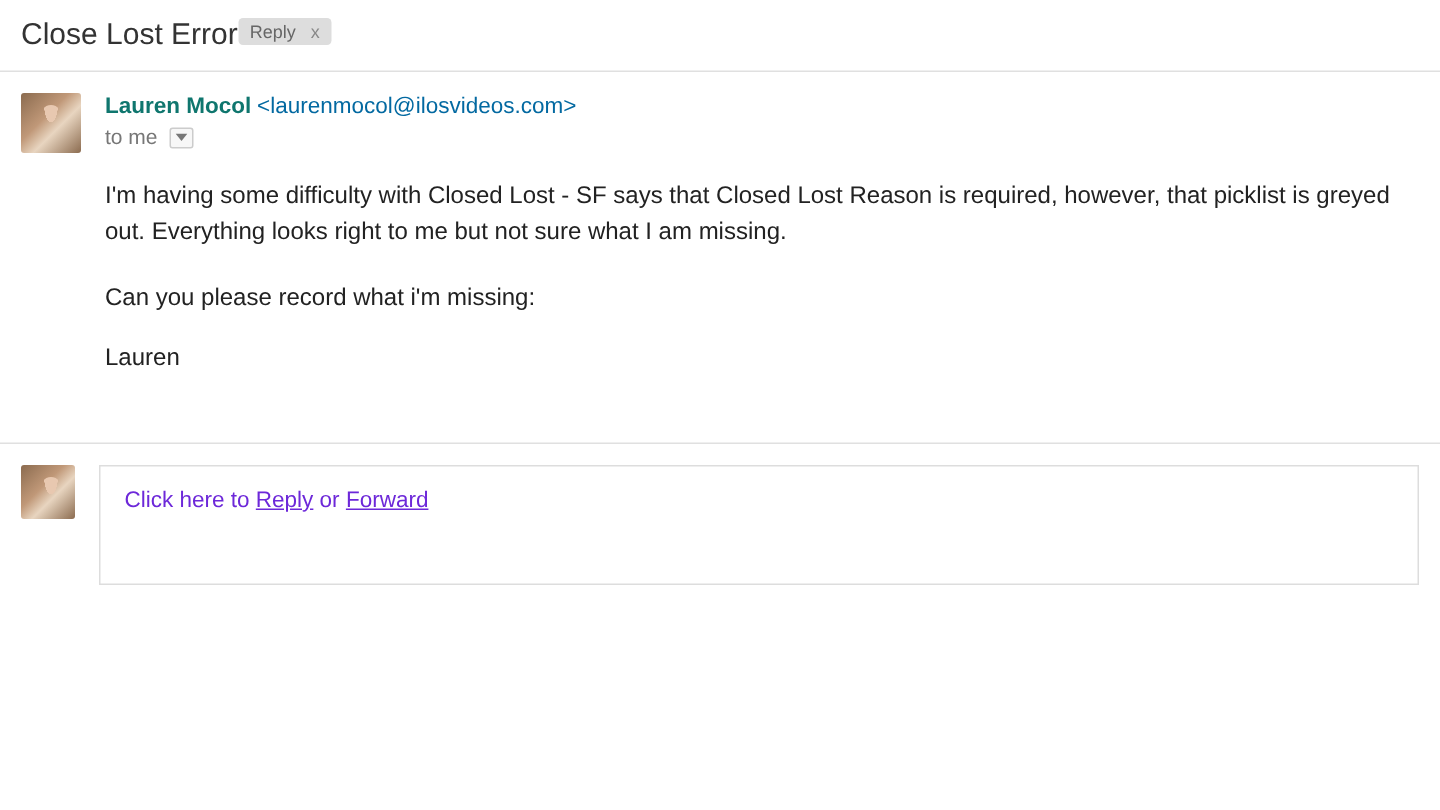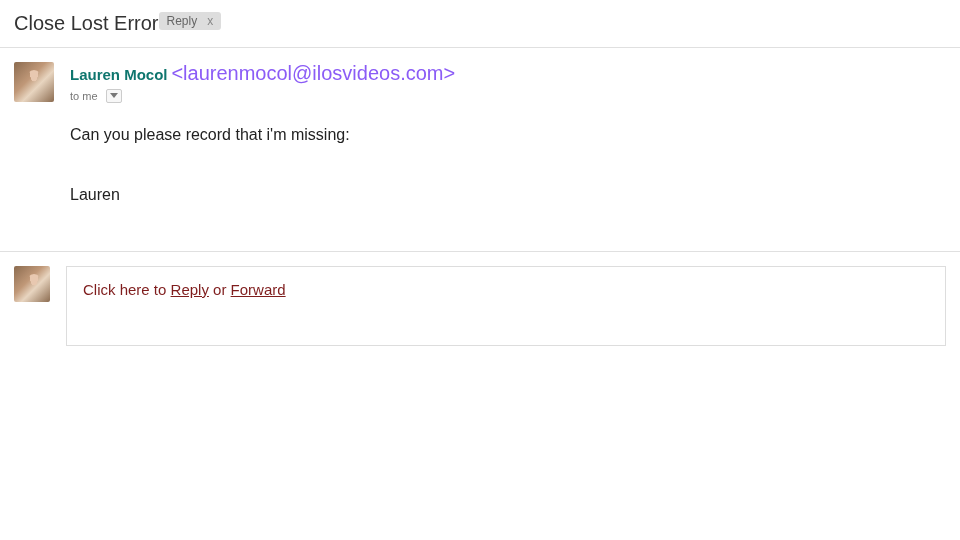--- a/index.html
+++ b/index.html
@@ -64,28 +64,28 @@
     }
     .from-line {
       margin-bottom: 4px;
     }
     .sender-name {
       font-weight: bold;
       font-size: 15px;
       color: #0f766e;
     }
     .sender-email {
-      color: #8b5cf6;
-      font-size: 20px;
+      color: #0369a1;
+      font-size: 15px;
     }
     .to-line {
       color: #777;
-      font-size: 11px;
+      font-size: 14px;
       display: flex;
-      align-items: center;
+      align-items: flex-end;
       gap: 8px;
       margin-bottom: 20px;
     }
     .details-toggle {
       width: 16px;
       height: 14px;
       border: 1px solid #ccc;
       border-radius: 2px;
       display: inline-flex;
       align-items: center;
@@ -108,21 +108,21 @@
       border-top: 1px solid #e0e0e0;
       padding: 14px;
       display: flex;
       gap: 16px;
     }
     .reply-box {
       flex: 1;
       border: 1px solid #ddd;
       padding: 14px 16px;
       min-height: 80px;
-      color: #7f1d1d;
+      color: #6d28d9;
       font-size: 15px;
       cursor: text;
     }
     .reply-box .underline { text-decoration: underline; }
     .avatar-small {
       width: 36px;
       height: 36px;
     }
   </style>
 </head>
@@ -145,24 +145,25 @@
     </div>
     <div class="to-line">
       <span>to me</span>
       <span class="details-toggle">
         <svg viewBox="0 0 8 6">
             <path d="M0 0 L4 5 L8 0 Z" fill="#777"></path>
           </svg>
       </span>
     </div>
     <div class="body-content">
+      <p>I'm having some difficulty with Closed Lost - SF says that Closed Lost Reason is required, however, that picklist is greyed out. Everything looks right to me but not sure what I am missing.</p>
       <p style="margin-bottom:2px;">
-        <span>Can you please record that i'm missing:</span><br>
+        <span>Can you please record what i'm missing:</span><br>
       </p>
-      <p style="margin-top:36px">Lauren</p>
+      <p style="margin-top:16px">Lauren</p>
     </div>
   </div>
 </div>
 
 <div class="reply-section">
   <div class="avatar avatar-small"></div>
   <div class="reply-box">
     <span>Click here to </span><span class="underline">Reply</span><span> or </span><span class="underline">Forward</span>
   </div>
 </div>

